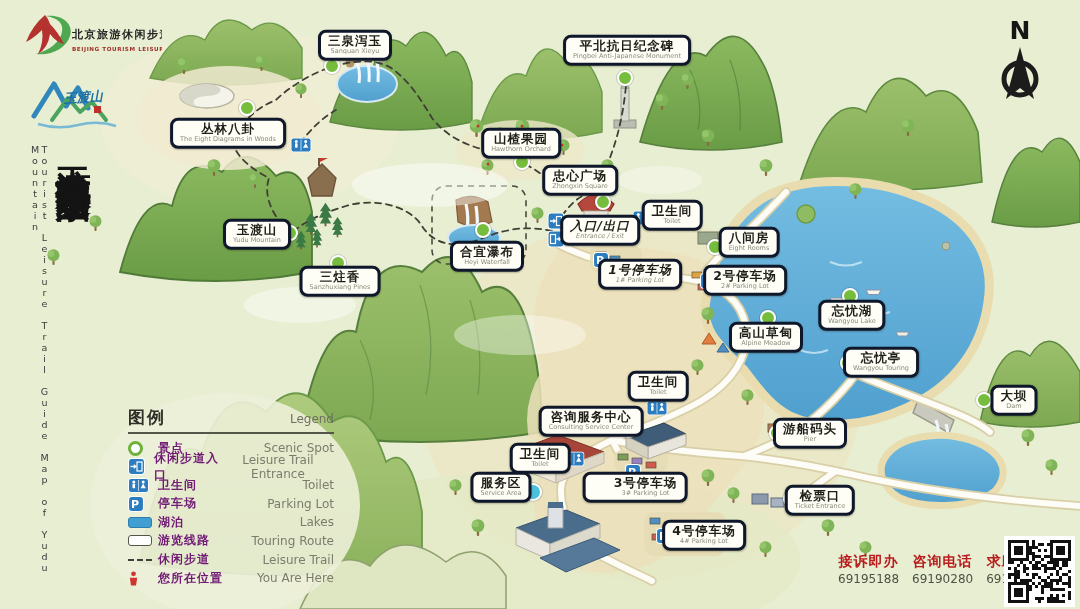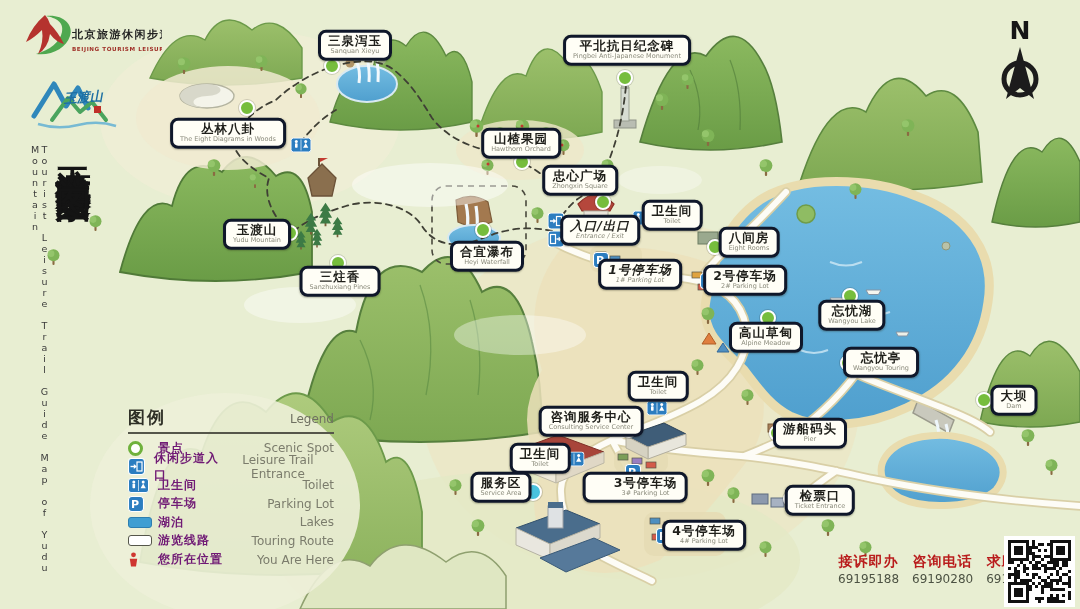--- a/index.html
+++ b/index.html
@@ -367,20 +367,27 @@
           </span>
           <span class="leg-cn">湖泊</span>
           <span class="leg-en">Lakes</span>
         </div>
         <div class="leg-row">
           <span class="leg-icon">
             <span class="swatch-route"></span>
           </span>
           <span class="leg-cn">游览线路</span>
           <span class="leg-en">Touring Route</span>
+        </div>
+        <div class="leg-row">
+          <span class="leg-icon">
+            <span class="swatch-trail"></span>
+          </span>
+          <span class="leg-cn">休闲步道</span>
+          <span class="leg-en">Leisure Trail</span>
         </div>
         <div class="leg-row">
           <span class="leg-icon">
             <svg width="11" height="15" viewBox="0 0 11 15">
               <circle cx="5.5" cy="2.8" r="2.4" fill="#cf3530"></circle>
               <path d="M1.8 6.8 h7.4 l-1.2 7.6 h-5 Z" fill="#cf3530"></path>
             </svg>
           </span>
           <span class="leg-cn">您所在位置</span>
           <span class="leg-en">You Are Here</span>

